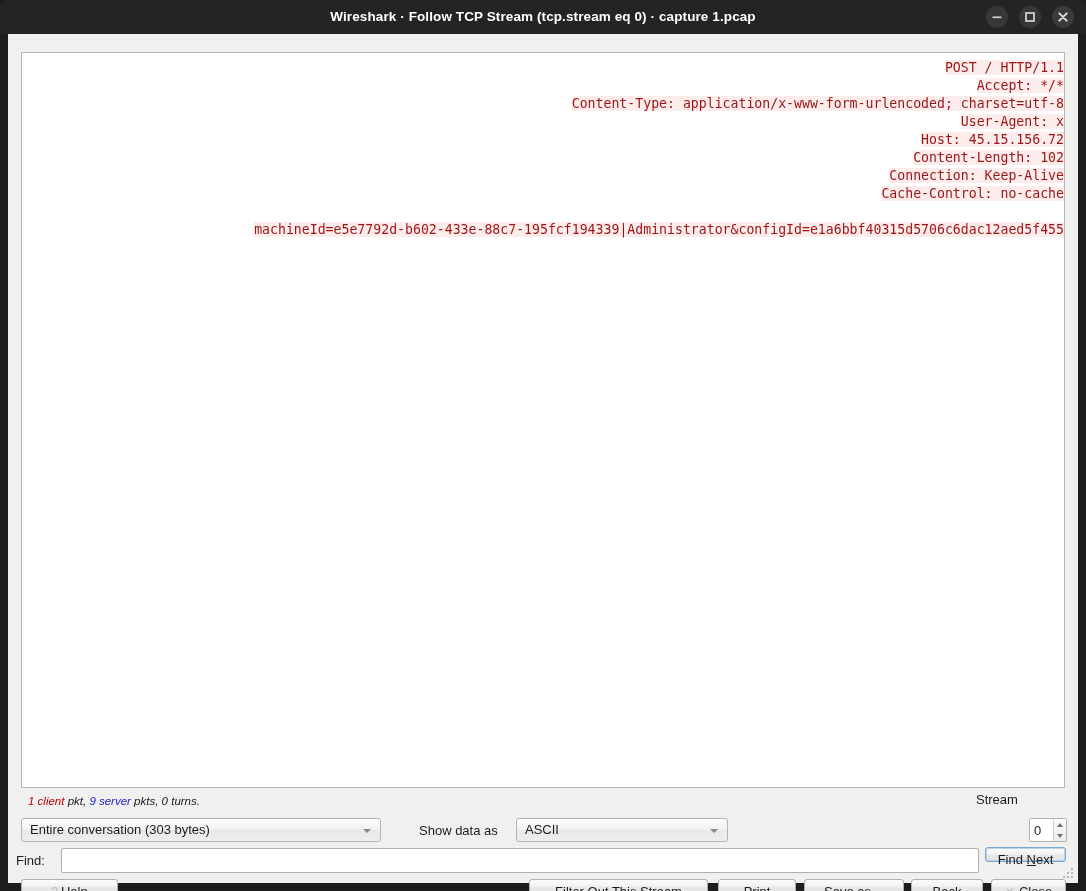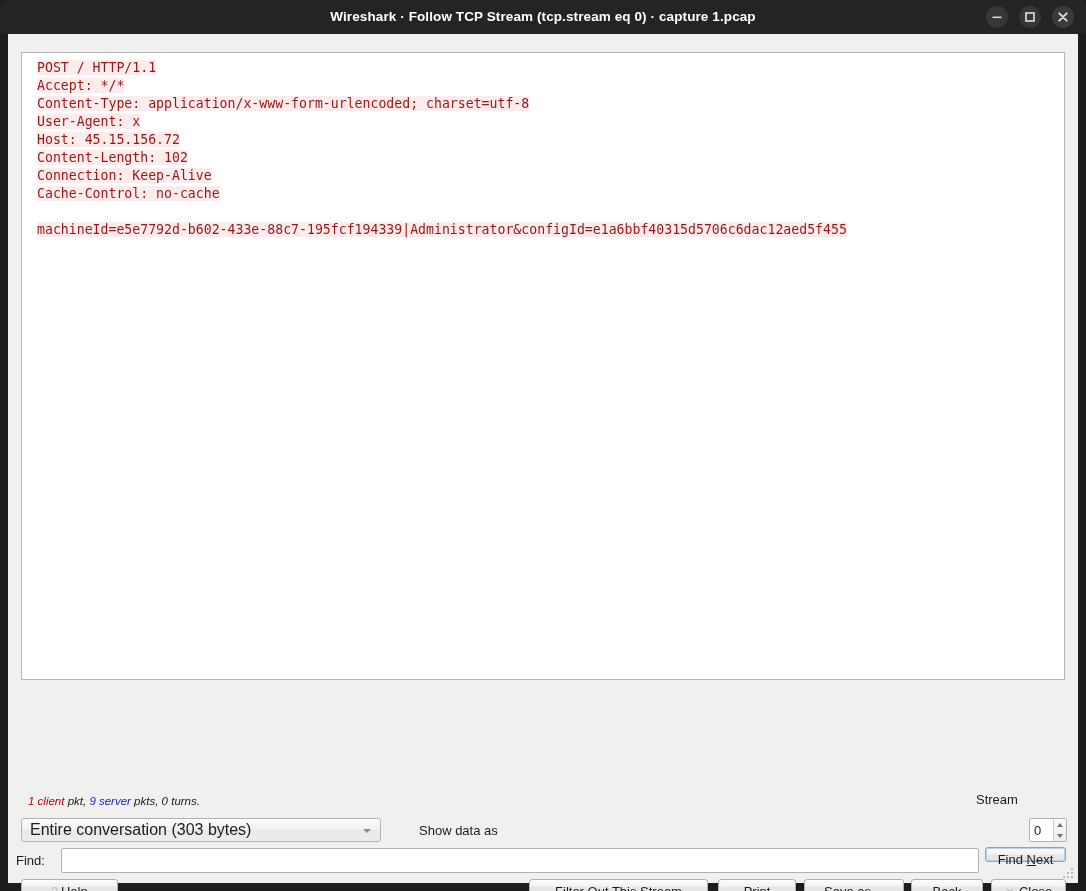--- a/index.html
+++ b/index.html
@@ -77,26 +77,27 @@
     background: #f0f0ef;
     box-sizing: border-box;
   }
 
   
   .streamview {
     position: absolute;
     left: 13px;
     top: 18px;
     width: 1044px;
-    height: 628px;
+    height: 736px;
     background: #ffffff;
     border: 1px solid #b6b6b6;
     box-sizing: border-box;
     overflow: hidden;
-    padding: 6px 0 0 15px;
+    padding: 6px 0 0 1px;
+    text-align: right;
   }
   .streamview pre {
     margin: 0;
     font-family: "DejaVu Sans Mono", "Liberation Mono", monospace;
     font-size: 13.2px;
     line-height: 18px;
     white-space: pre;
   }
   .streamview .seg {
     color: #9c1515;
@@ -120,21 +121,21 @@
   .statusline .server { color: #1a1ad0; }
 
   
   .combo {
     position: absolute;
     height: 24px;
     box-sizing: border-box;
     background: linear-gradient(to bottom, #fdfdfd 0%, #f1f1f1 48%, #e9e9e9 52%, #ededed 100%);
     border: 1px solid #b3b3b3;
     border-radius: 3px;
-    font-size: 16px;
+    font-size: 13px;
     color: #1c1c1c;
     line-height: 22px;
     padding-left: 8px;
     white-space: nowrap;
     overflow: hidden;
     cursor: default;
   }
   .combo .arrow {
     position: absolute;
     right: 9px;
@@ -292,20 +293,24 @@
     </div>
 
     <div class="statusline"><span class="client">1 client</span><span> pkt, </span><span class="server">9 server</span><span> pkts, 0 turns.</span></div>
 
     <div class="combo" style="left:13px; top:784px; width:360px;">
       <span>Entire conversation (303 bytes)</span>
       <span class="arrow"></span>
     </div>
 
     <div class="lbl" style="left:411px; top:789px;">Show data as</div>
+    <div class="combo" style="left:508px; top:784px; width:212px;">
+      <span>ASCII</span>
+      <span class="arrow"></span>
+    </div>
 
     <div class="lbl" style="left:968px; top:758px;">Stream</div>
     <div class="spin" style="left:1021px; top:784px; width:38px;">
       <input type="text" value="0" style="">
       <div class="spinbtns">
         <span class="up"></span>
         <span class="dn"></span>
       </div>
     </div>
 

